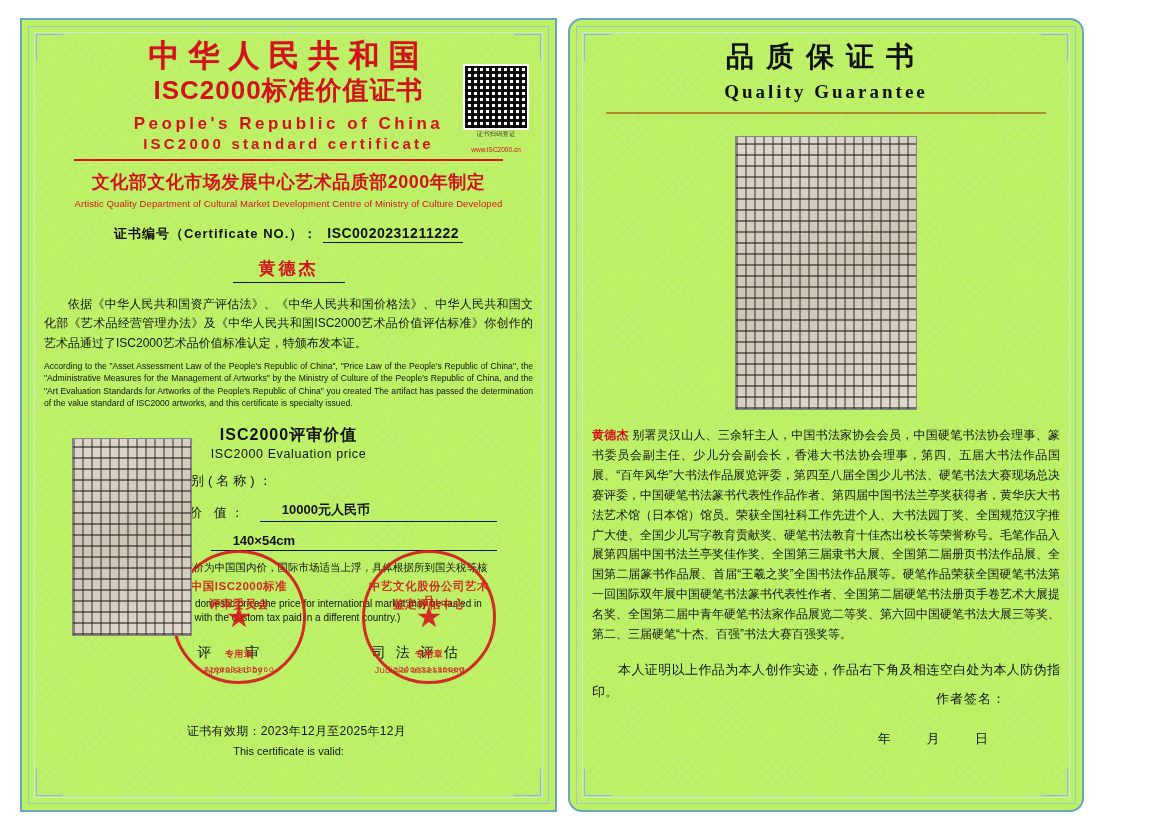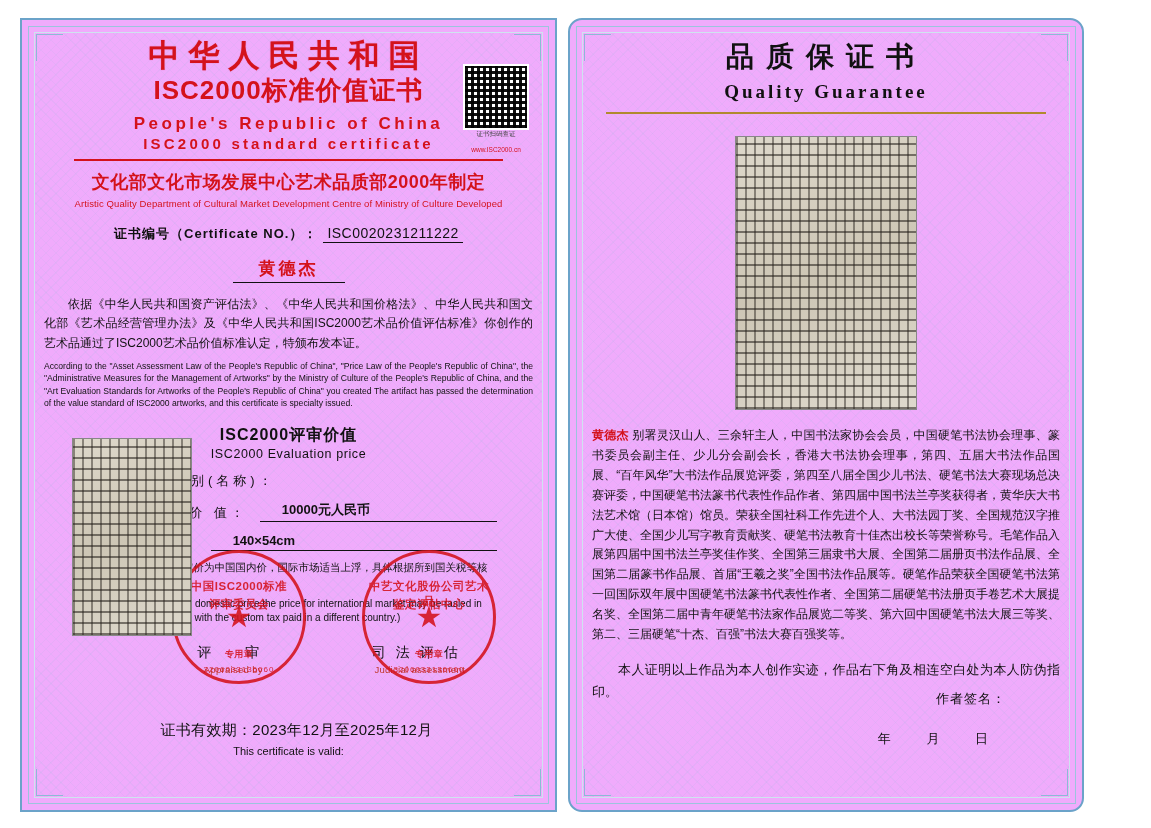--- a/index.html
+++ b/index.html
@@ -2,21 +2,21 @@
 <html><head>
 <meta charset="utf-8">
 <style>
   html,body{margin:0;padding:0;background:#ffffff;}
   body{width:1151px;height:828px;font-family:"Liberation Sans","DejaVu Sans",sans-serif;overflow:hidden;}
   .page{position:relative;width:1151px;height:828px;}
 
   
   .cert{
     position:absolute;
-    background:#f0abfc;
+    background:#bef264;
     border:2px solid #6ba3c9;
     box-sizing:border-box;
   }
   .cert .inner-border{
     position:absolute;left:6px;top:6px;right:6px;bottom:6px;
     border:1px solid #9cc4dd;
     box-sizing:border-box;
   }
   .cert .inner-border2{
     position:absolute;left:12px;top:12px;right:12px;bottom:12px;
@@ -75,21 +75,21 @@
     border:2px solid #fff;
   }
   .qr-cap{position:absolute;right:2px;top:92px;width:70px;text-align:center;font-size:6.5px;color:#444;line-height:1.3;}
   .qr-url{position:absolute;right:2px;top:108px;width:70px;text-align:center;font-size:6.5px;color:#d4121b;}
 
   .certno-row{
     margin-top:16px;text-align:center;font-size:13px;color:#111;
   }
   .certno-row .lbl{font-weight:bold;letter-spacing:1px;}
   .certno-row .val{
-    font-weight:normal;font-size:14px;letter-spacing:.5px;
+    font-weight:bold;font-size:14px;letter-spacing:.5px;
     border-bottom:1px solid #111;padding:0 4px 1px 4px;margin-left:6px;
   }
 
   .holder{
     margin-top:14px;text-align:center;
   }
   .holder .name{
     display:inline-block;color:#d4121b;font-weight:bold;font-size:17px;
     letter-spacing:3px;border-bottom:1px solid #111;padding:0 26px 2px 26px;
   }
@@ -136,21 +136,21 @@
     font-size:30px;color:#d4121b;line-height:1;
   }
   .stamp .t1{position:absolute;left:0;right:0;top:26px;text-align:center;font-size:11.5px;font-weight:bold;letter-spacing:.5px;}
   .stamp .t2{position:absolute;left:0;right:0;top:44px;text-align:center;font-size:11.5px;font-weight:bold;letter-spacing:.5px;}
   .stamp .t3{position:absolute;left:0;right:0;bottom:20px;text-align:center;font-size:9px;font-weight:bold;letter-spacing:.3px;}
   .stamp .arcnum{position:absolute;left:0;right:0;bottom:7px;text-align:center;font-size:8px;letter-spacing:1px;}
   #stamp-appraisal{left:128px;top:512px;}
   #stamp-judicial{left:318px;top:512px;}
 
   .valid-line{
-    position:absolute;left:16px;right:0;bottom:54px;text-align:center;font-size:15px;color:#111;letter-spacing:.3px;
+    position:absolute;left:16px;right:0;bottom:54px;text-align:center;font-size:12px;color:#111;letter-spacing:.3px;
   }
   .valid-en{position:absolute;left:0;right:0;bottom:37px;text-align:center;font-size:11px;color:#111;}
   .license{position:absolute;left:0;right:0;bottom:20px;text-align:center;font-size:12px;color:#111;}
 
   .artwork-left{
     position:absolute;left:28px;top:400px;width:118px;height:196px;
     border:1px solid #888;background:#d9d4c8;overflow:hidden;
   }
   .calli{
     width:100%;height:100%;

